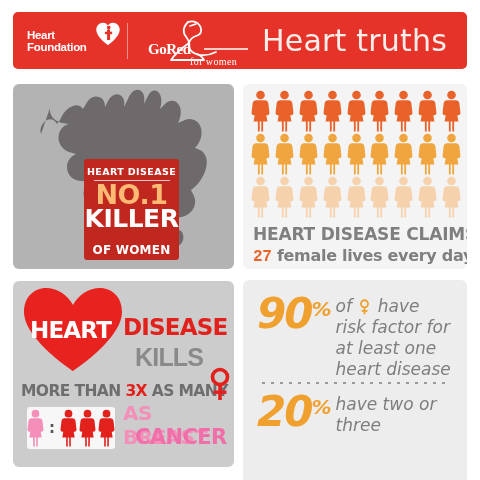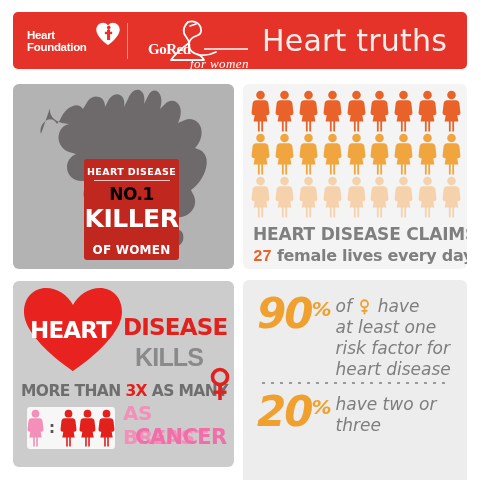--- a/index.html
+++ b/index.html
@@ -36,21 +36,21 @@
     margin:0 16px 0 8px;
   }
   .logo-gored{position:relative;width:110px;height:46px;}
   .gr-word{
     position:absolute;left:4px;top:23px;
     color:#ffffff;font-size:15px;font-weight:bold;letter-spacing:-0.5px;
     font-family:"Liberation Serif", serif;
   }
   .gr-sub{
     position:absolute;left:46px;top:38px;
-    color:#ffffff;font-size:13px;font-style:italic;
+    color:#ffffff;font-size:10px;
     font-family:"Liberation Serif", serif;letter-spacing:.4px;
   }
   .header-title{
     margin-left:auto;margin-right:20px;
     color:#FBEDE9;font-size:30px;font-weight:400;letter-spacing:.2px;
     font-family:"DejaVu Sans", sans-serif;
   }
 
   
   .panel{position:absolute;border-radius:6px;overflow:hidden;}
@@ -67,21 +67,21 @@
     background:#C0271F;border-radius:3px;
     display:flex;flex-direction:column;align-items:center;
     justify-content:flex-start;padding-top:7px;box-sizing:border-box;
   }
   .nk-top{
     color:#ffffff;font-size:9.5px;font-weight:bold;letter-spacing:.4px;
     font-family:"DejaVu Sans", sans-serif;
   }
   .nk-rule{width:76px;height:1px;background:rgba(255,255,255,.75);margin:3px 0 1px;}
   .nk-no1{
-    color:#000000;font-size:17px;font-weight:bold;line-height:25px;
+    color:#fdba74;font-size:27px;font-weight:bold;line-height:25px;
     letter-spacing:-0.5px;font-family:"DejaVu Sans", sans-serif;
   }
   .nk-killer{
     color:#ffffff;font-size:25px;font-weight:bold;line-height:24px;
     letter-spacing:-0.5px;font-family:"DejaVu Sans", sans-serif;
   }
   .nk-of{
     color:#ffffff;font-size:12px;font-weight:bold;letter-spacing:.2px;
     margin-top:12px;font-family:"DejaVu Sans", sans-serif;
   }
@@ -421,22 +421,22 @@
       <span class="pct-copy">
         <span class="vline">
           <span>of</span>
           <svg class="venus-inline" viewBox="0 0 12 18">
             <circle cx="6" cy="5.4" r="4" fill="none" stroke="#F0A02E" stroke-width="2"></circle>
             <rect x="5" y="9.6" width="2" height="7.6" fill="#F0A02E"></rect>
             <rect x="2.6" y="12.4" width="6.8" height="1.9" fill="#F0A02E"></rect>
           </svg>
           <span>have</span>
         </span>
+        <span class="vline">risk factor for</span>
         <span class="vline">at least one</span>
-        <span class="vline">risk factor for</span>
         <span class="vline">heart disease</span>
       </span>
     </div>
 
     <div class="dotted-div"></div>
 
     <div class="pct-block pct-50">
       <span class="pct-num">20</span>
       <span class="pct-sign">%</span>
       <span class="pct-copy">

